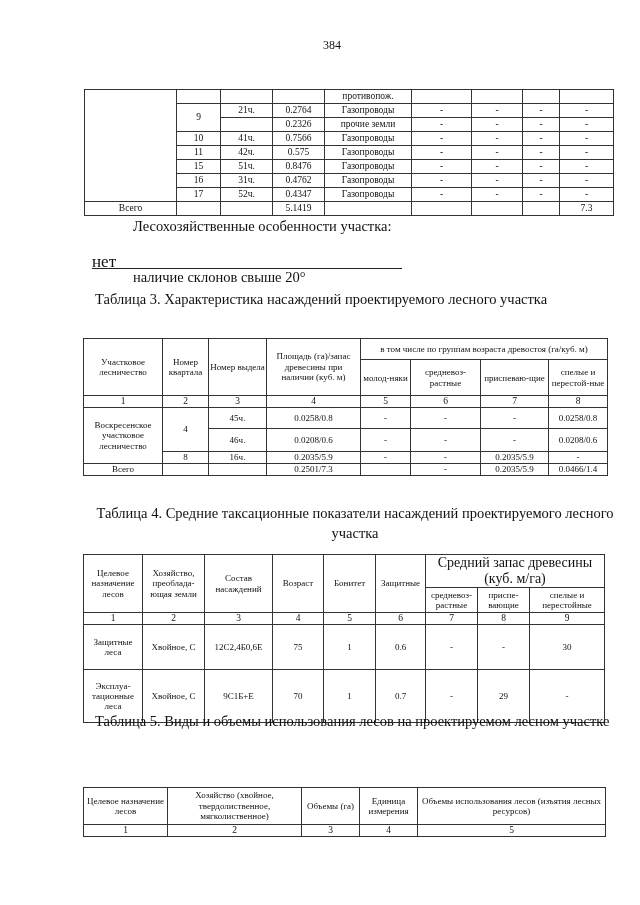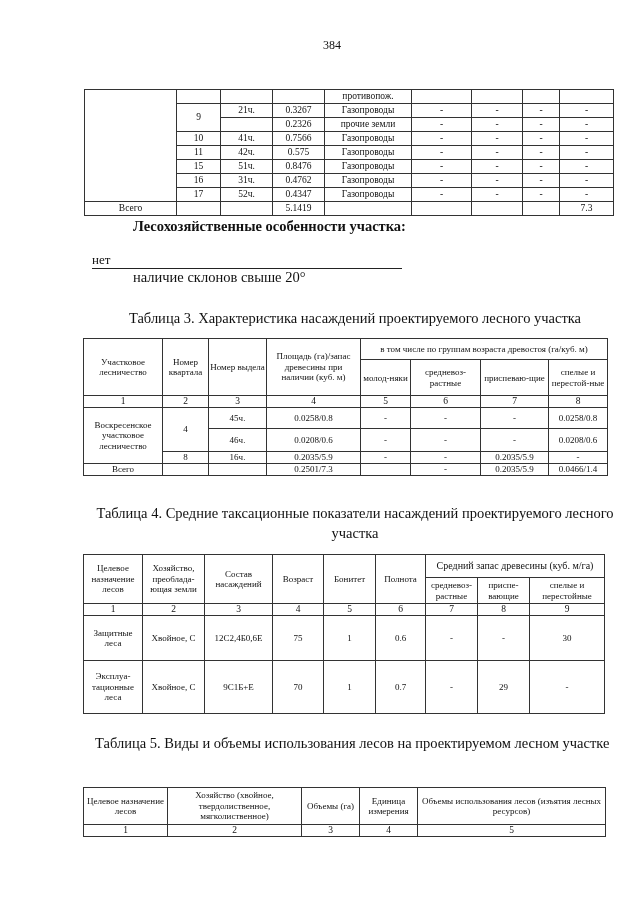--- a/index.html
+++ b/index.html
@@ -45,21 +45,21 @@
     <td></td>
     <td>противопож.</td>
     <td></td>
     <td></td>
     <td></td>
     <td></td>
   </tr>
   <tr>
     <td rowspan="2">9</td>
     <td>21ч.</td>
-    <td>0.3267</td>
+    <td>0.2764</td>
     <td>Газопроводы</td>
     <td>-</td>
     <td>-</td>
     <td>-</td>
     <td>-</td>
   </tr>
   <tr>
     <td></td>
     <td>0.2326</td>
     <td>прочие земли</td>
@@ -125,26 +125,26 @@
     <td>5.1419</td>
     <td></td>
     <td></td>
     <td></td>
     <td></td>
     <td>7.3</td>
   </tr>
 </tbody>
   </table>
 
-<div class="abs para" style="left:121px; top:218px;font-weight:bold;">Лесохозяйственные особенности участка:</div>
-<div class="abs para" style="left:80px; top:252px; font-size:13px;">нет</div>
+<div class="abs para" style="left:121px; top:218px;">Лесохозяйственные особенности участка:</div>
+<div class="abs para" style="left:80px; top:252px; font-size:17px;">нет</div>
 <div class="abs underline-line"></div>
 <div class="abs para" style="left:121px; top:269px;">наличие склонов свыше 20°</div>
 
-<div class="abs heading" style="top:308px;text-align:center;">Таблица 3. Характеристика насаждений проектируемого лесного участка</div>
+<div class="abs heading" style="top:289px;">Таблица 3. Характеристика насаждений проектируемого лесного участка</div>
 <table class="t3">
   <colgroup>
     <col style="width:79px">
       <col style="width:46px">
       <col style="width:58px">
       <col style="width:94px">
     <col style="width:50px">
       <col style="width:70px">
       <col style="width:68px">
       <col style="width:59px">
@@ -226,22 +226,22 @@
       <col style="width:52px">
       <col style="width:75px">
   </colgroup>
   <tbody>
       <tr>
     <th rowspan="2" style="height:48px">Целевое назначение лесов</th>
     <th rowspan="2">Хозяйство, преоблада-ющая земли</th>
     <th rowspan="2">Состав насаждений</th>
     <th rowspan="2">Возраст</th>
     <th rowspan="2">Бонитет</th>
-    <th rowspan="2">Полнота</th>
-    <th colspan="3" style="height:22px; font-size:10px">Средний запас древесины (куб. м/га)</th>
+    <th rowspan="2">Защитные</th>
+    <th colspan="3" style="height:22px; font-size:14px">Средний запас древесины (куб. м/га)</th>
   </tr>
   <tr>
     <th style="height:24px">средневоз-растные</th>
     <th>приспе-вающие</th>
     <th>спелые и перестойные</th>
   </tr>
   <tr class="num-row">
     <td>1</td>
     <td>2</td>
     <td>3</td>
@@ -270,21 +270,21 @@
     <td>70</td>
     <td>1</td>
     <td>0.7</td>
     <td>-</td>
     <td>29</td>
     <td>-</td>
   </tr>
 </tbody>
   </table>
 
-<div class="abs heading" style="top:733px;">Таблица 5. Виды и объемы использования лесов на проектируемом лесном участке</div>
+<div class="abs heading" style="top:711px;">Таблица 5. Виды и объемы использования лесов на проектируемом лесном участке</div>
 <table class="t5">
   <colgroup>
     <col style="width:84px">
       <col style="width:134px">
       <col style="width:58px">
       <col style="width:58px">
       <col style="width:188px">
   </colgroup>
   <tbody>
       <tr>

